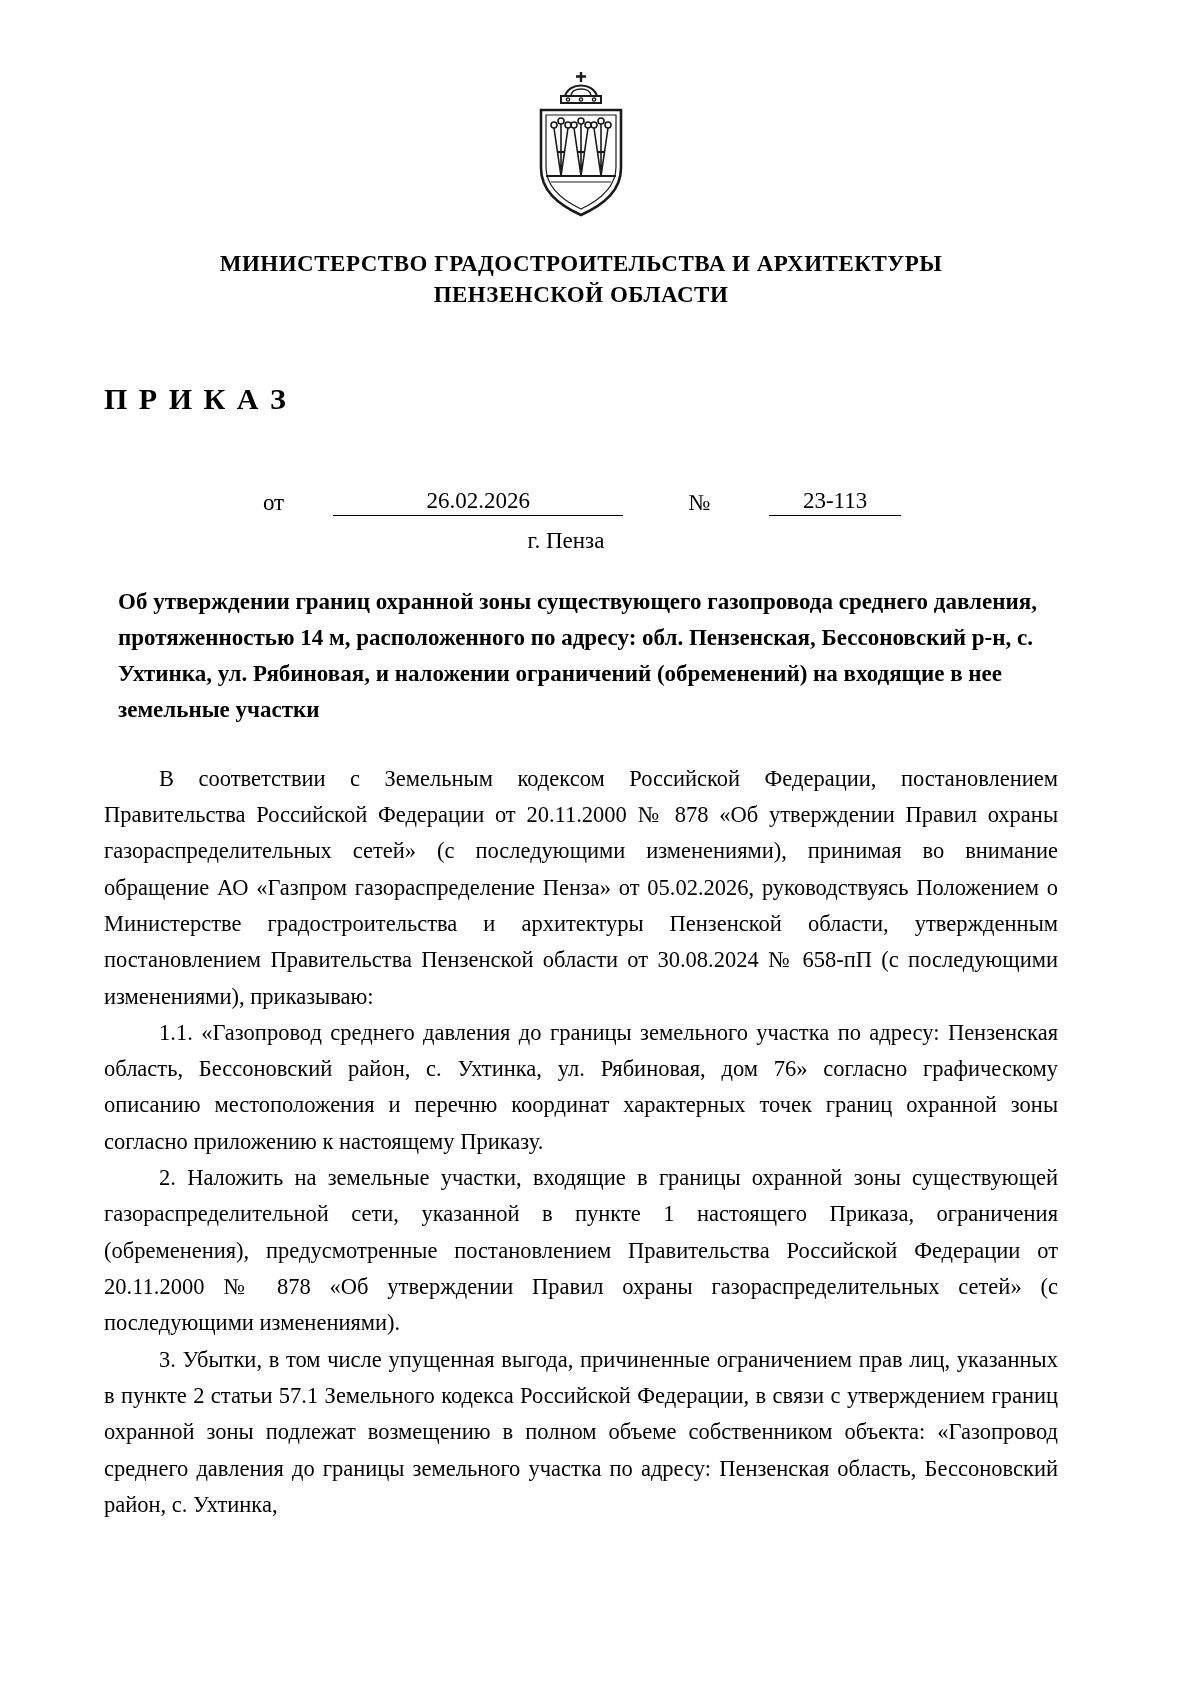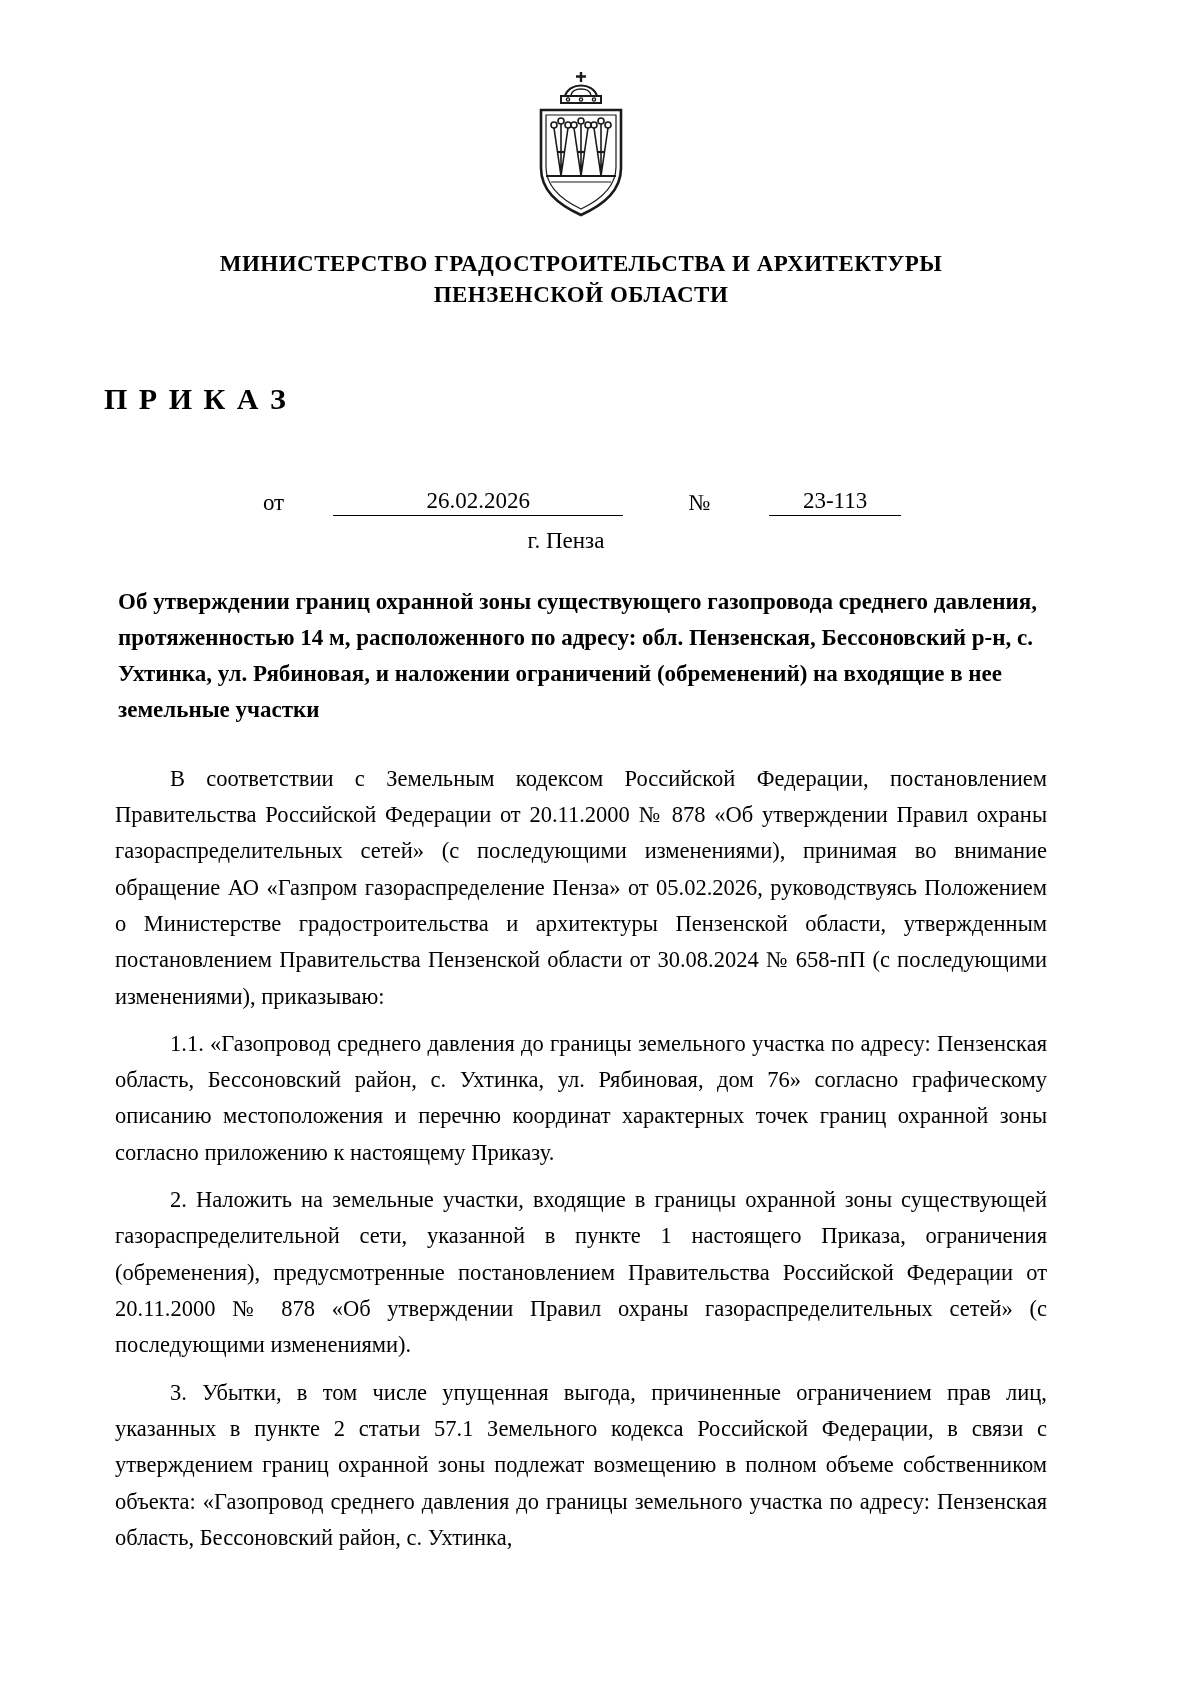--- a/index.html
+++ b/index.html
@@ -81,21 +81,21 @@
     font-weight: bold;
     font-size: 23px;
     line-height: 1.57;
   }
   .body-text {
     margin-top: 32px;
     font-size: 22.5px;
     line-height: 1.615;
   }
   .body-text p {
-    margin: 11px;
+    margin: 0;
     text-indent: 55px;
     text-align: justify;
     text-align-last: left;
   }
 </style>
 </head>
 <body>
 
 <div class="page">
 

